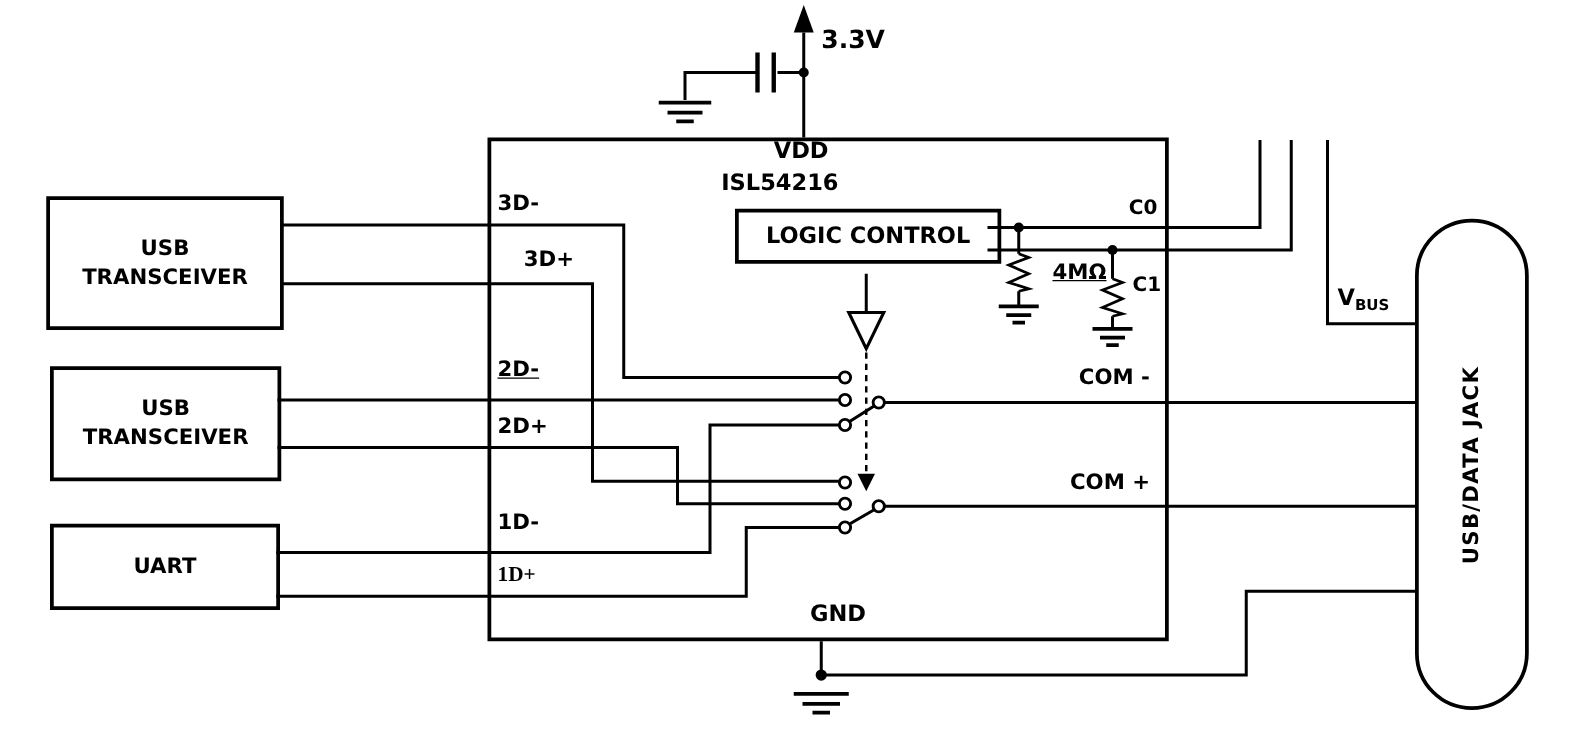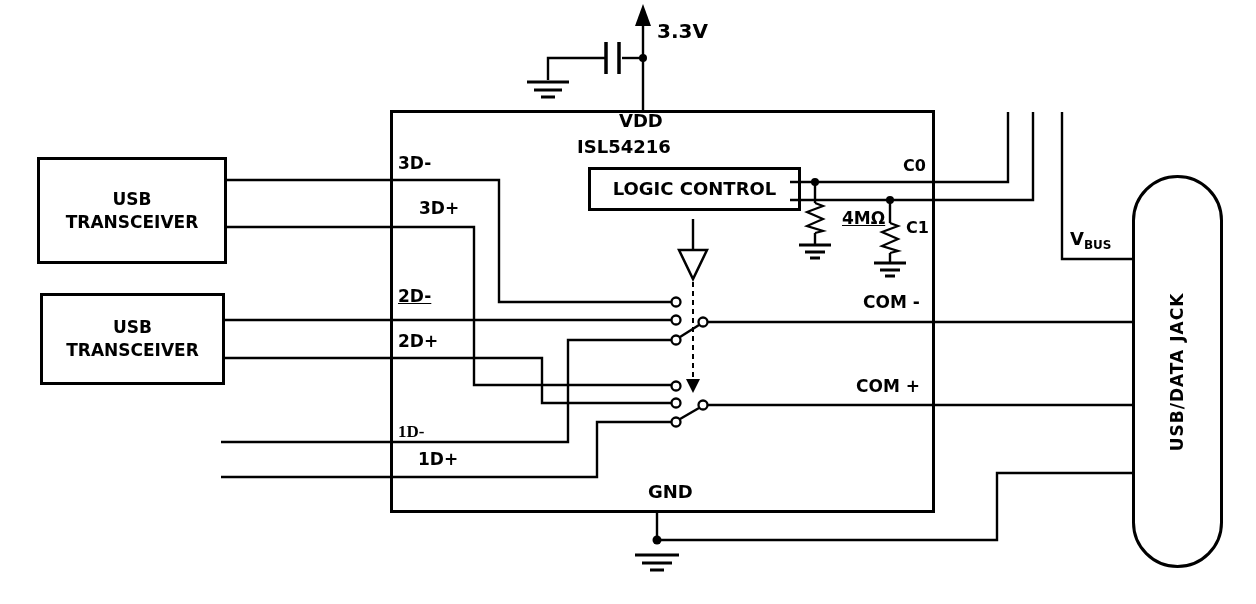--- a/index.html
+++ b/index.html
@@ -33,20 +33,23 @@
   <div class="box f17" style="left:37px; top:157px; width:190px; height:107px;">
     <div class="bline">USB</div>
     <div class="bline">TRANSCEIVER</div>
   </div>
 
   <div class="box f17" style="left:40px; top:293px; width:185px; height:92px;">
     <div class="bline">USB</div>
     <div class="bline">TRANSCEIVER</div>
   </div>
 
+  <div class="box f17" style="left:40px; top:419px; width:184px; height:69px;">
+    <div class="bline">UART</div>
+  </div>
 
   <div class="box" style="left:390px; top:110px; width:545px; height:403px;"></div>
 
   <div class="box f18" style="left:588px; top:167px; width:213px; height:44px;text-align:center;">
     <div class="bline">LOGIC CONTROL</div>
   </div>
 
 
   <div class="jack f17" style="left:1132px; top:175px; width:91px; height:393px;">
     <span>USB/DATA JACK</span>
@@ -132,22 +135,22 @@
   </svg>
 
   <div class="lbl f20" style="left:657px; top:21px;">3.3V</div>
   <div class="lbl f18" style="left:619px; top:112px;">VDD</div>
   <div class="lbl f18" style="left:577px; top:138px;">ISL54216</div>
 
   <div class="lbl f17" style="left:398px; top:155px;">3D-</div>
   <div class="lbl f17" style="left:419px; top:200px;">3D+</div>
   <div class="lbl f17" style="left:398px; top:288px;text-decoration:underline;">2D-</div>
   <div class="lbl f17" style="left:398px; top:333px;">2D+</div>
-  <div class="lbl f17" style="left:398px; top:423px;font-family:Liberation Serif, serif;">1D-</div>
-  <div class="lbl f17" style="left:418px; top:451px;">1D+</div>
+  <div class="lbl f17" style="left:398px; top:410px;">1D-</div>
+  <div class="lbl f17" style="left:398px; top:451px;font-family:Liberation Serif, serif;">1D+</div>
 
   <div class="lbl f16" style="left:903px; top:158px;">C0</div>
   <div class="lbl f16" style="left:906px; top:204px;margin-top:16px;">C1</div>
   <div class="lbl f17" style="left:855px; top:294px; width:73px; text-align:center;">COM -</div>
   <div class="lbl f17" style="left:848px; top:378px; width:80px; text-align:center;">COM +</div>
   <div class="lbl f18" style="left:648px; top:483px;">GND</div>
 
   <div class="lbl f17" style="left:842px; top:210px;text-decoration:underline;">4MΩ</div>
 
   <div class="lbl f18" style="left:1070px; top:230px;"><span>V</span><span class="sub">BUS</span></div>

